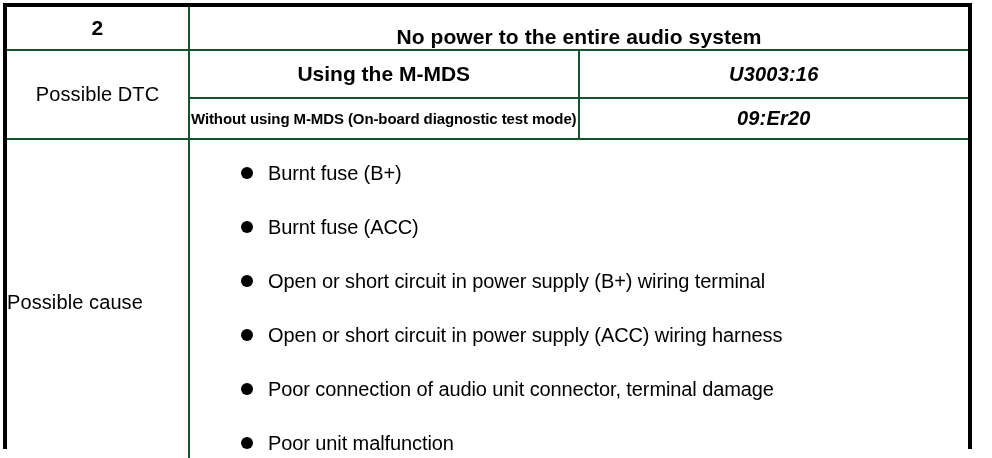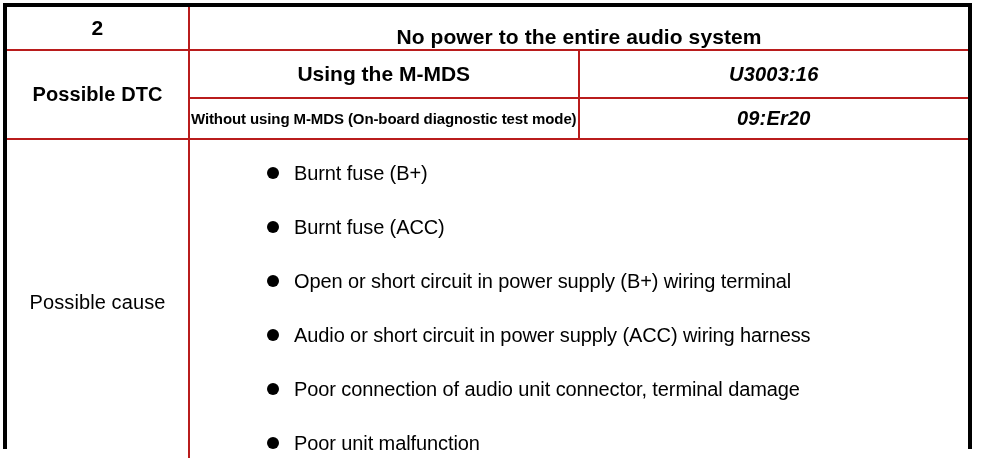--- a/index.html
+++ b/index.html
@@ -28,21 +28,21 @@
   }
 
   table.grid {
     width: 100%;
     height: 100%;
     border-collapse: collapse;
     table-layout: fixed;
   }
 
   table.grid td {
-    border: 2px solid #b91c1c;
+    border: 2px solid #14532d;
     padding: 0;
     vertical-align: middle;
     background: #ffffff;
   }
   
   table.grid tr:first-child td { border-top: 0; }
   table.grid tr:last-child  td { border-bottom: 0; }
   table.grid td:first-child  { border-left: 0; }
   table.grid td.last-col     { border-right: 0; }
 
@@ -65,29 +65,28 @@
     letter-spacing: 0.2px;
   }
   .title-text {
     font-weight: bold;
     font-size: 21px;
     text-align: center;
     letter-spacing: 0.1px;
     margin-top: 18px;
   }
   .label-bold {
-    font-weight: bold;
+    font-weight: normal;
     font-size: 20px;
     text-align: center;
     letter-spacing: 0.1px;
   }
   .label-plain {
     font-weight: normal;
     font-size: 20px;
-    text-align: center;
     letter-spacing: 0.1px;
   }
   .mode-center {
     font-weight: bold;
     font-size: 21px;
     text-align: center;
   }
   .mode-wide {
     font-weight: bold;
     font-size: 15px;
@@ -116,21 +115,20 @@
   }
   ul.causes li {
     position: relative;
     height: 54px;
     line-height: 54px;
     padding-left: 78px;
     font-size: 20px;
     font-weight: normal;
     white-space: nowrap;
     letter-spacing: -0.1px;
-    margin-left: 26px;
   }
   ul.causes li .bullet-dot {
     position: absolute;
     left: 51px;
     top: 50%;
     margin-top: -6px;
     width: 12px;
     height: 12px;
     border-radius: 50%;
     background: #000000;
@@ -186,21 +184,21 @@
             <li>
               <span class="bullet-dot"></span>
               <span>Burnt fuse (ACC)</span>
             </li>
             <li>
               <span class="bullet-dot"></span>
               <span>Open or short circuit in power supply (B+) wiring terminal</span>
             </li>
             <li>
               <span class="bullet-dot"></span>
-              <span>Audio or short circuit in power supply (ACC) wiring harness</span>
+              <span>Open or short circuit in power supply (ACC) wiring harness</span>
             </li>
             <li>
               <span class="bullet-dot"></span>
               <span>Poor connection of audio unit connector, terminal damage</span>
             </li>
             <li>
               <span class="bullet-dot"></span>
               <span>Poor unit malfunction</span>
             </li>
           </ul>

